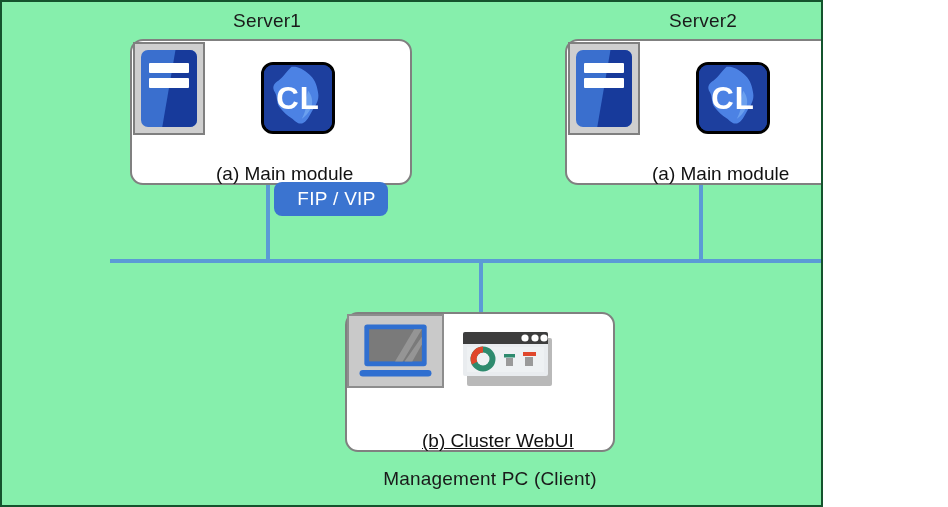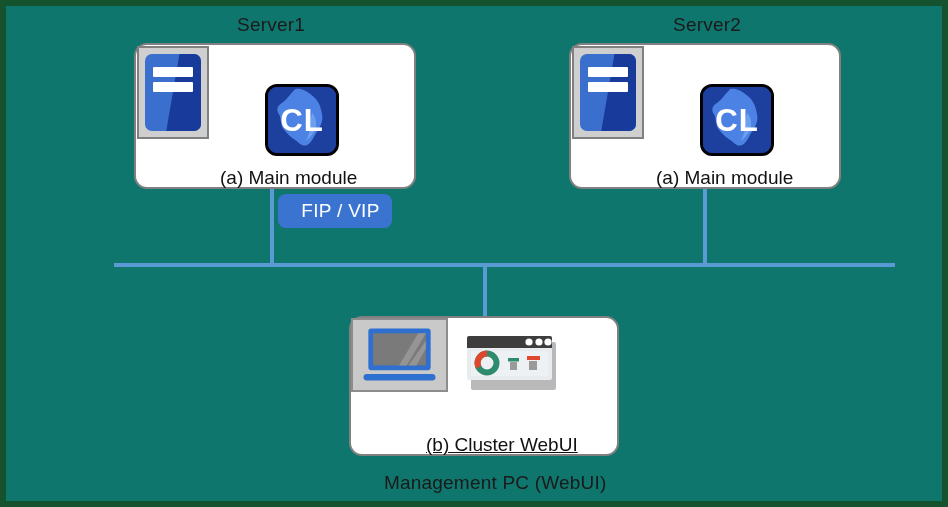--- a/index.html
+++ b/index.html
@@ -5,24 +5,24 @@
   html, body {
     margin: 0;
     padding: 0;
     background: #ffffff;
   }
   body {
     font-family: "Liberation Sans", sans-serif;
   }
   #canvas {
     position: relative;
-    width: 948px;
+    width: 823px;
     height: 507px;
-    background: #0f766e;
-    border: 6px solid #14532d;
+    background: #86efac;
+    border: 2px solid #14532d;
     box-sizing: border-box;
     overflow: hidden;
   }
 
   
   .node-caption {
     position: absolute;
     text-align: center;
     font-size: 19px;
     color: #1a1a1a;
@@ -85,21 +85,20 @@
   .srv-bar.b2 { top: 37%; }
 
   
   .cl-icon {
     position: absolute;
     border: 3px solid #000000;
     border-radius: 12px;
     background: #1d3f9e;
     box-sizing: border-box;
     overflow: hidden;
-    margin-top: 18px;
   }
   .cl-icon svg { display: block; width: 100%; height: 100%; }
 
   
   .fipvip {
     position: absolute;
     background: #3b74d0;
     border-radius: 8px;
     color: #ffffff;
     font-size: 19px;
@@ -194,21 +193,21 @@
   <div class="panel-label" style="left:650px; top:144px;">(a) Main module</div>
 
   <div class="drop" style="left:264px; top:183px; height:76px;"></div>
 
   <div class="drop" style="left:697px; top:183px; height:76px;"></div>
 
   <div class="bus" style="left:108px; top:257px; width:781px; height:4px;"></div>
 
   <div class="drop" style="left:477px; top:259px; height:52px;"></div>
 
-  <div class="fipvip" style="left:272px; top:188px; width:114px; height:34px;padding-left:11px;">FIP / VIP</div>
+  <div class="fipvip" style="left:272px; top:180px; width:114px; height:34px;padding-left:11px;">FIP / VIP</div>
 
   <div class="panel" style="left:343px; top:310px; width:270px; height:140px;"></div>
 
   <div class="laptop-frame" style="left:345px; top:312px; width:97px; height:74px;">
     <svg viewBox="0 0 97 74" preserveAspectRatio="none">
       <rect x="0" y="0" width="97" height="74" fill="#c9c9c9"></rect>
 
       <rect x="16" y="9" width="65" height="44" rx="3" fill="#2f6fd0"></rect>
 
       <rect x="21" y="14" width="55" height="34" fill="#7a7a7a"></rect>
@@ -244,15 +243,15 @@
       <rect x="41" y="22" width="11" height="3.5" fill="#2e8b6e"></rect>
       <rect x="43" y="26" width="7" height="8" fill="#9a9a9a"></rect>
 
       <rect x="60" y="20" width="13" height="4" fill="#e0472c"></rect>
       <rect x="62" y="25" width="8" height="9" fill="#9a9a9a"></rect>
     </svg>
   </div>
 
   <div class="panel-label" style="left:420px; top:411px;text-decoration:underline;">(b) Cluster WebUI</div>
 
-  <div class="node-caption" style="left:378px; top:466px; width:220px;">Management PC (WebUI)</div>
+  <div class="node-caption" style="left:378px; top:466px; width:220px;">Management PC (Client)</div>
 
 </div>
 
 </body></html>

